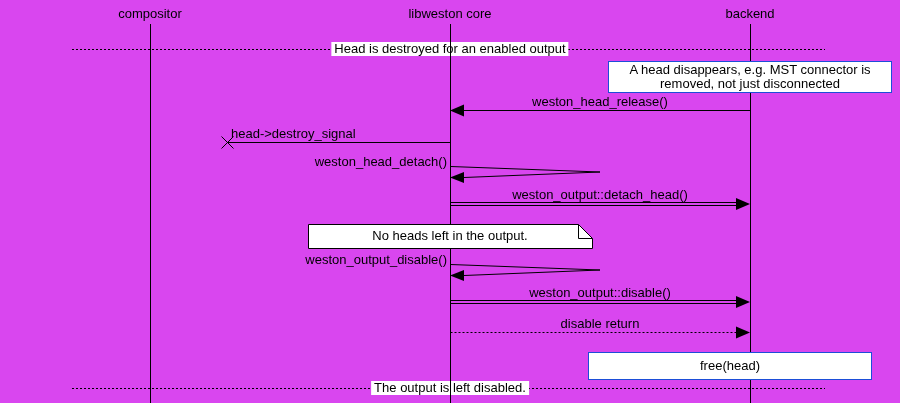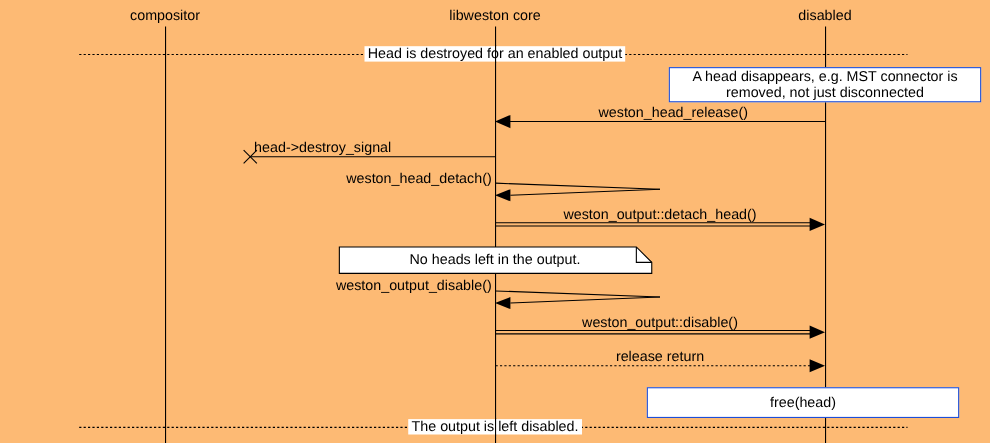--- a/index.html
+++ b/index.html
@@ -1,17 +1,17 @@
 <!DOCTYPE html>
 <html><head>
 <meta charset="utf-8">
 <style>
   html, body { margin:0; padding:0; background:#ffffff; }
   .diagram {
-    position:relative; width:900px; height:403px; background:#fdba74;
+    position:relative; width:900px; height:403px; background:#d946ef;
     font-family:"Liberation Sans", sans-serif; font-size:13px; color:#000;
     overflow:hidden;
   }
   .diagram svg { position:absolute; left:0; top:0; }
   .layer-base { z-index:1; }
   .layer-top { z-index:3; }
   .lbl { position:absolute; white-space:nowrap; line-height:14px; z-index:2; }
   .cx { transform:translateX(-50%); }
   .divlbl { background:#ffffff; padding:0 3px; }
   .sbox {
@@ -74,37 +74,37 @@
     </g>
 
     <g>
       <line x1="450.5" y1="332.5" x2="737" y2="332.5" stroke="#000" stroke-width="1" stroke-dasharray="2,2"></line>
       <polygon points="750,332.5 736,326.5 736,338.5" fill="#000"></polygon>
     </g>
   </svg>
 
   <div class="lbl cx" style="left:150px; top:7px;">compositor</div>
   <div class="lbl cx" style="left:450px; top:7px;">libweston core</div>
-  <div class="lbl cx" style="left:750px; top:7px;">disabled</div>
+  <div class="lbl cx" style="left:750px; top:7px;">backend</div>
 
   <div class="lbl cx divlbl" style="left:450px; top:381px;">The output is left disabled.</div>
   <div class="lbl cx divlbl" style="left:450px; top:42px;">Head is destroyed for an enabled output</div>
 
   <div class="sbox" style="left:608px; top:61px; width:282px; height:30px;">
     <div>A head disappears, e.g. MST connector is</div>
     <div>removed, not just disconnected</div>
   </div>
 
-  <div class="lbl cx" style="left:600px; top:95px;margin-left:12px;">weston_head_release()</div>
+  <div class="lbl cx" style="left:600px; top:95px;">weston_head_release()</div>
   <div class="lbl" style="left:231px; top:127px;">head-&gt;destroy_signal</div>
   <div class="lbl" style="right:453px; top:155px;">weston_head_detach()</div>
   <div class="lbl cx" style="left:600px; top:188px;">weston_output::detach_head()</div>
   <div class="lbl" style="right:453px; top:253px;">weston_output_disable()</div>
   <div class="lbl cx" style="left:600px; top:286px;">weston_output::disable()</div>
-  <div class="lbl cx" style="left:600px; top:317px;">release return</div>
+  <div class="lbl cx" style="left:600px; top:317px;">disable return</div>
 
   <div class="sbox" style="left:588px; top:352px; width:282px; height:26px;">
     <div>free(head)</div>
   </div>
 
   <svg class="layer-top" width="900" height="403" viewBox="0 0 900 403">
     <g>
       <path d="M308.5,224.5 H578.5 L592.5,238.5 V248.5 H308.5 Z" fill="#ffffff" stroke="#000" stroke-width="1"></path>
       <path d="M578.5,224.5 V238.5 H592.5" fill="none" stroke="#000" stroke-width="1"></path>
     </g>

